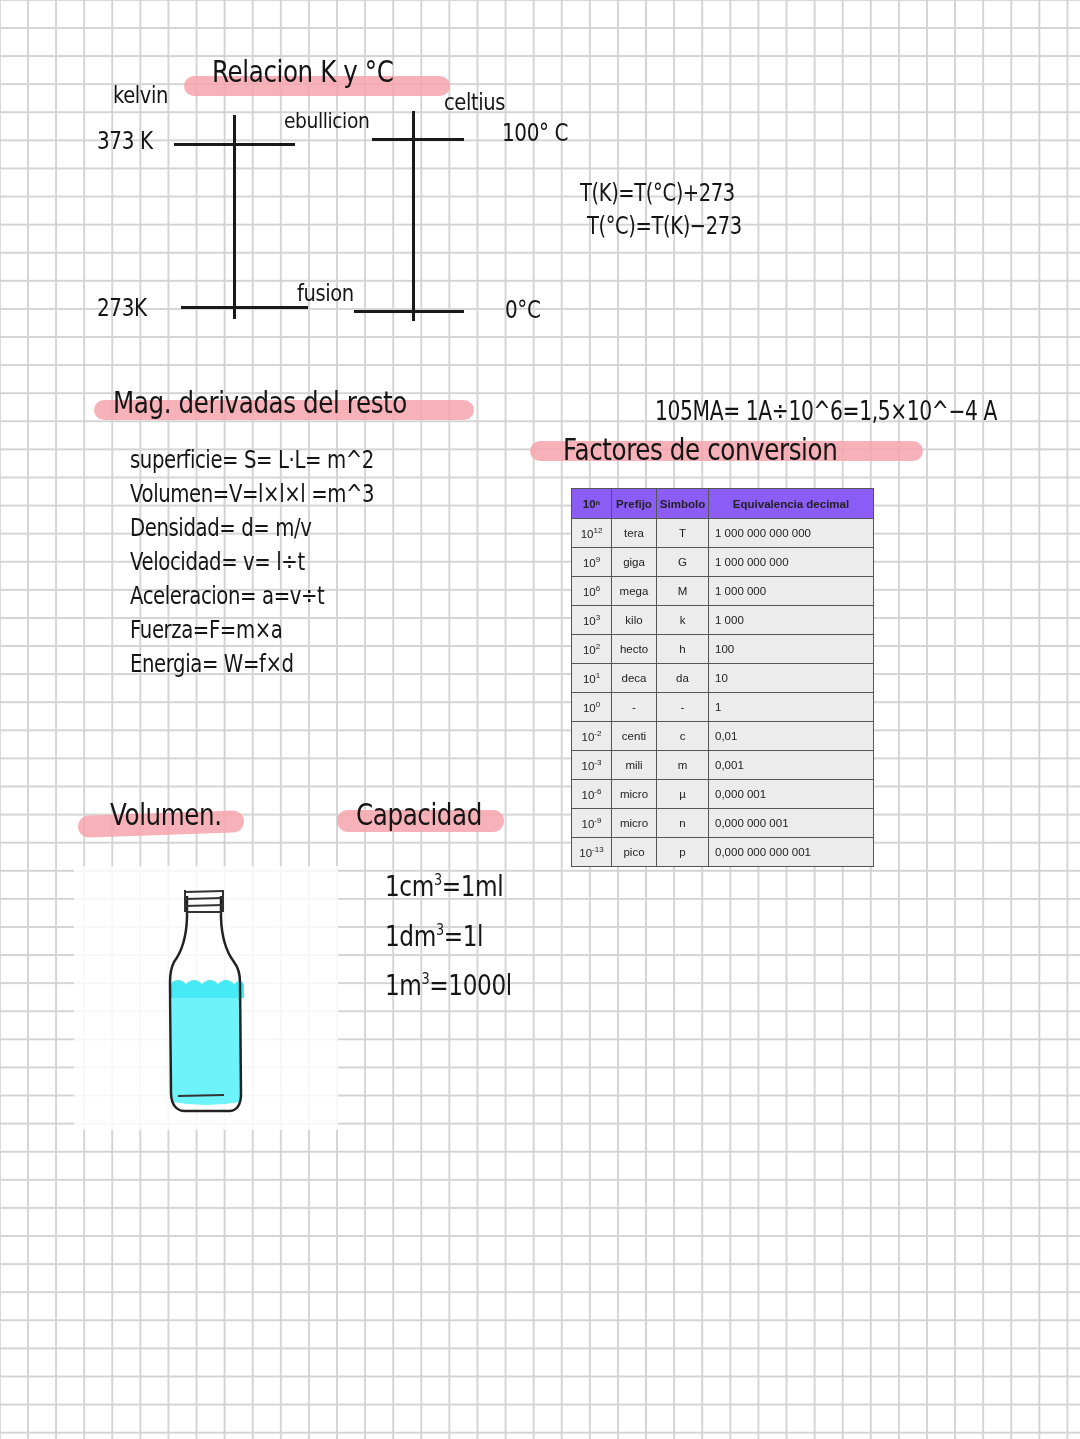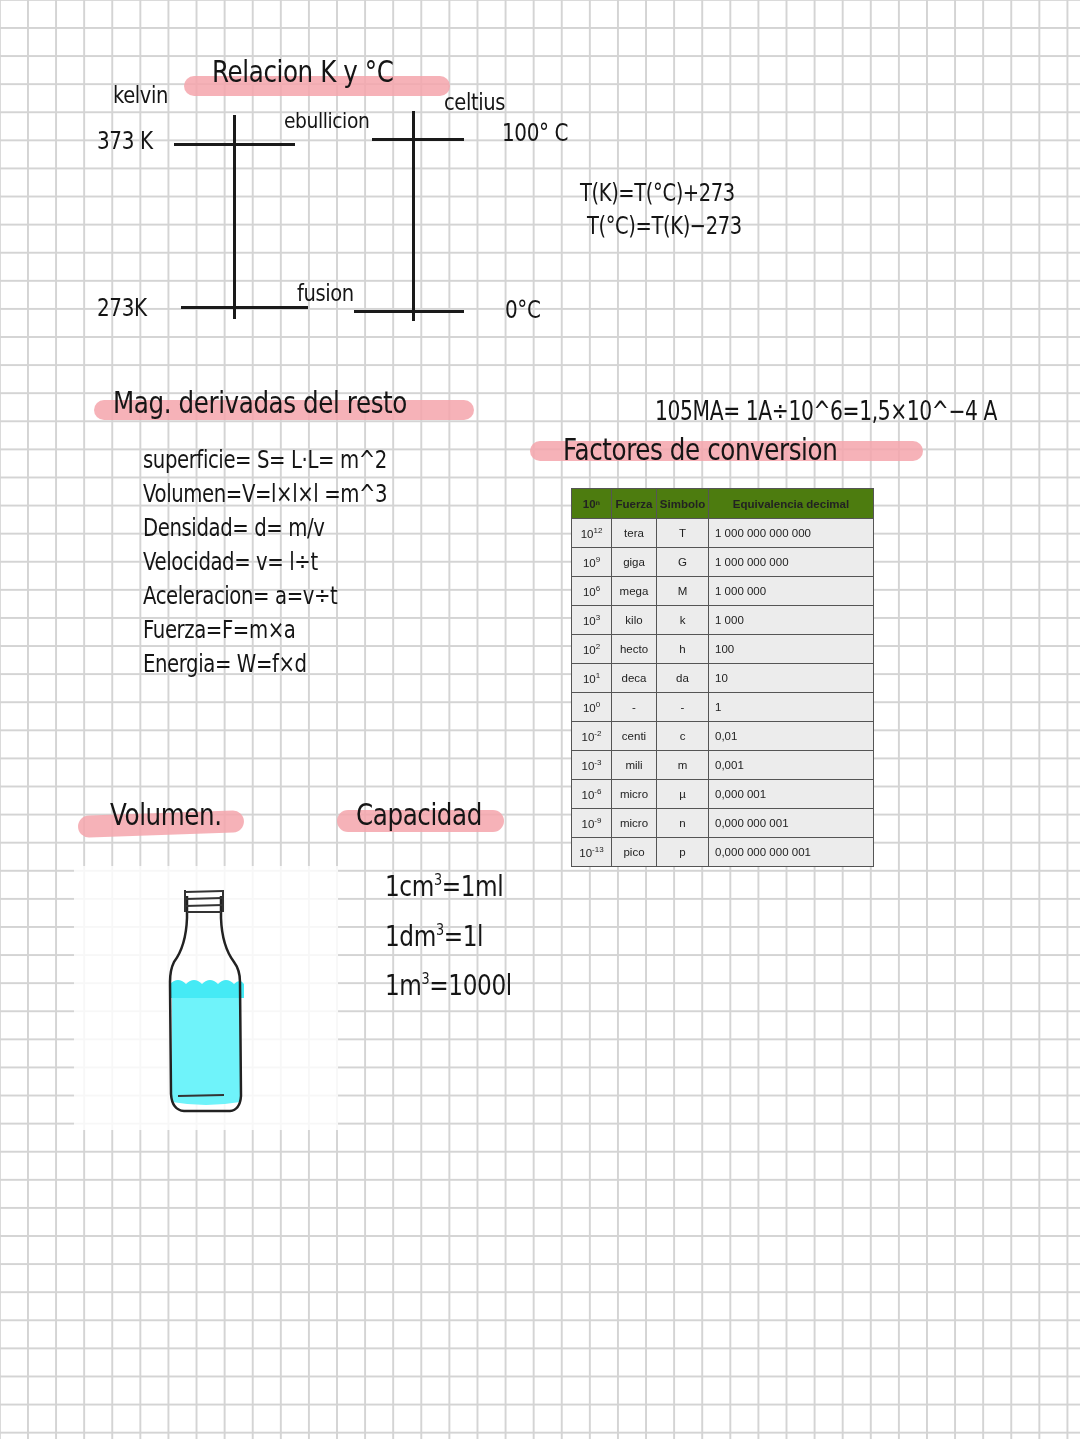--- a/index.html
+++ b/index.html
@@ -17,21 +17,21 @@
   .abs{position:absolute;}
   .hand{font-family:"DejaVu Sans", sans-serif;letter-spacing:-0.5px;color:#151515;white-space:nowrap;}
   .hl{position:absolute;background:#f4a5ab;opacity:.85;border-radius:14px;}
   .title{font-size:30px;transform:scaleX(.82);transform-origin:left center;}
   .line{position:absolute;background:#1a1a1a;}
   .formula{font-size:24px;transform:scaleX(.82);transform-origin:left center;line-height:34px;}
   
   .ptable{position:absolute;left:571px;top:488px;width:303px;border-collapse:collapse;
           font-family:"Liberation Sans", sans-serif;font-size:11.5px;background:#ececec;}
   .ptable th,.ptable td{border:1.5px solid #555;height:28px;padding:0;text-align:center;color:#222;}
-  .ptable th{background:#4d7c0f;font-weight:bold;height:29px;}
+  .ptable th{background:#8b5cf6;font-weight:bold;height:29px;}
   .ptable td.eq{text-align:left;padding-left:6px;border-radius:9px;}
   .ptable tr.sep td{border-top:2.5px solid #333;}
   .ptable sup{font-size:8px;}
   .photo{position:absolute;left:74px;top:866px;width:264px;height:264px;background:rgba(255,255,255,.82);}
 </style>
 </head>
 <body>
 
 <div>
   <div class="hl" style="left:184px;top:76px;width:266px;height:20px;"></div>
@@ -55,21 +55,21 @@
   <div class="line" style="left:372px;top:138px;width:92px;height:2.5px;"></div>
   <div class="line" style="left:354px;top:310px;width:110px;height:2.5px;"></div>
 
   <div class="abs hand" style="left:580px;top:178px;font-size:25px;transform:scaleX(.78);transform-origin:left;">T(K)=T(°C)+273</div>
   <div class="abs hand" style="left:587px;top:211px;font-size:25px;transform:scaleX(.78);transform-origin:left;">T(°C)=T(K)−273</div>
 </div>
 
 <div>
   <div class="hl" style="left:94px;top:400px;width:380px;height:20px;"></div>
   <div class="abs hand title" style="left:113px;top:385px;">Mag. derivadas del resto</div>
-  <div class="abs" style="left:143px;top:443px;">
+  <div class="abs" style="left:130px;top:443px;">
     <div class="hand formula">superficie= S= L·L= m^2</div>
     <div class="hand formula">Volumen=V=l×l×l =m^3</div>
     <div class="hand formula">Densidad= d= m/v</div>
     <div class="hand formula">Velocidad= v= l÷t</div>
     <div class="hand formula">Aceleracion= a=v÷t</div>
     <div class="hand formula">Fuerza=F=m×a</div>
     <div class="hand formula">Energia= W=f×d</div>
   </div>
 </div>
 
@@ -81,21 +81,21 @@
   <table class="ptable">
     <colgroup>
         <col style="width:40px">
         <col style="width:45px">
         <col style="width:52px">
         <col>
       </colgroup>
     <thead>
       <tr>
         <th>10ⁿ</th>
-        <th>Fuerza</th>
+        <th>Prefijo</th>
         <th>Simbolo</th>
         <th>Equivalencia decimal</th>
       </tr>
     </thead>
     <tbody id="ptbody">
         <tr>
           <td><span>10</span><sup>12</sup></td>
           <td>tera</td>
           <td>T</td>
           <td class="eq">1 000 000 000 000</td>

